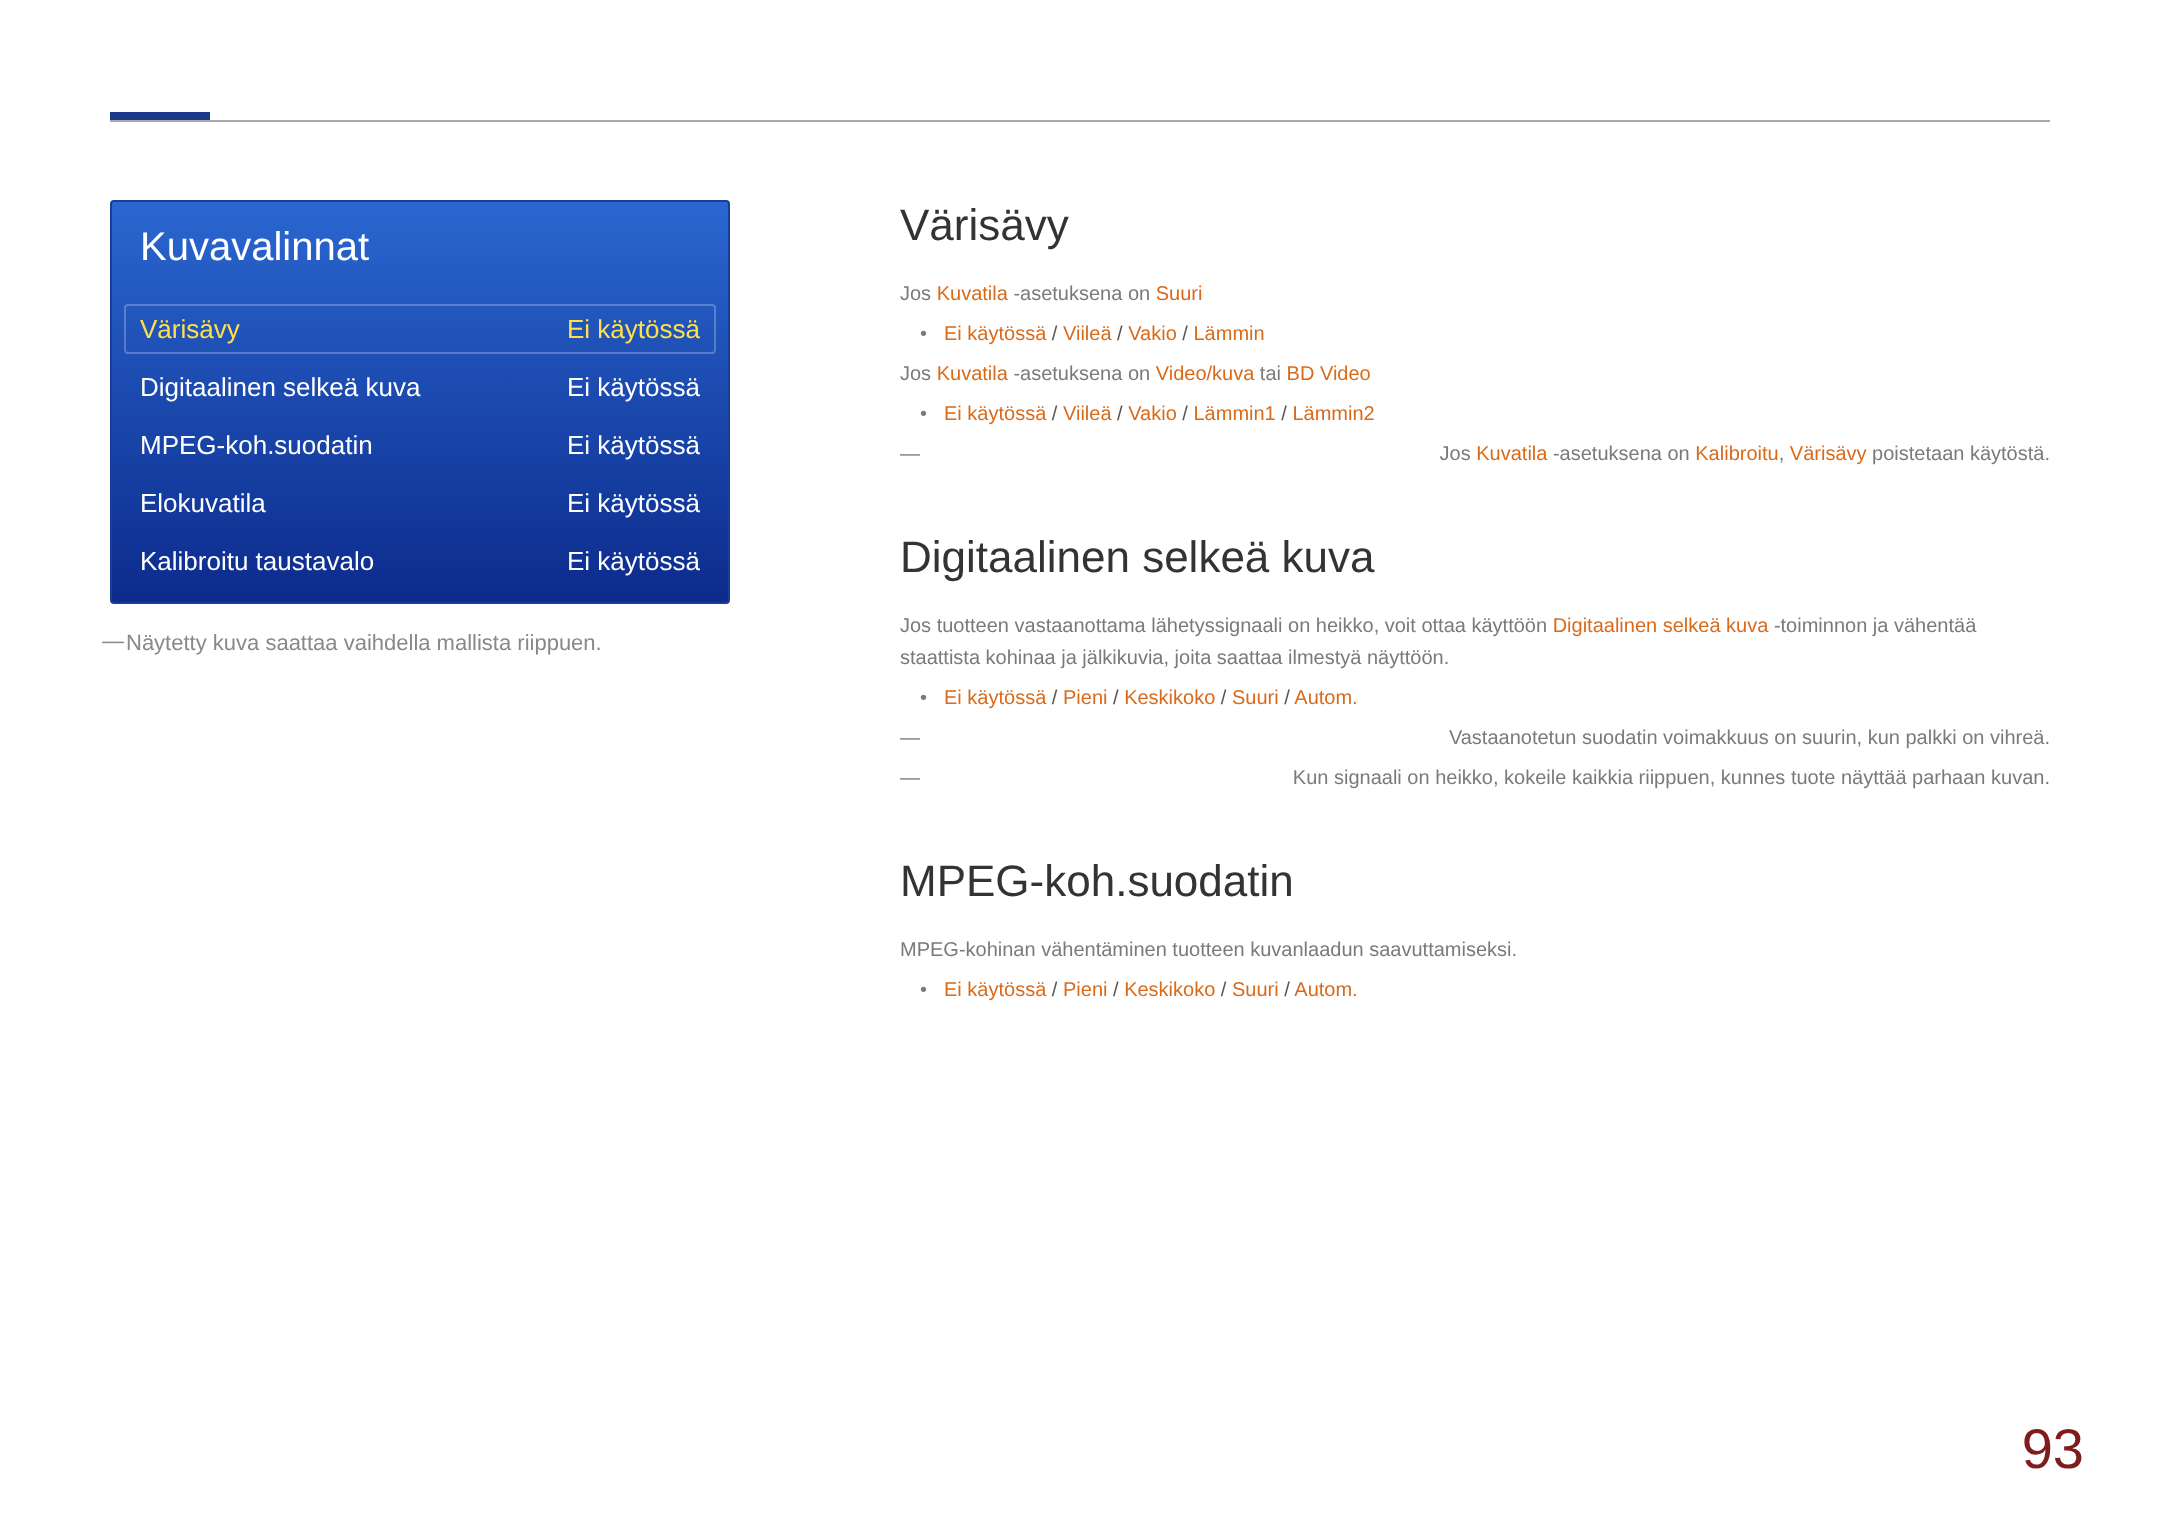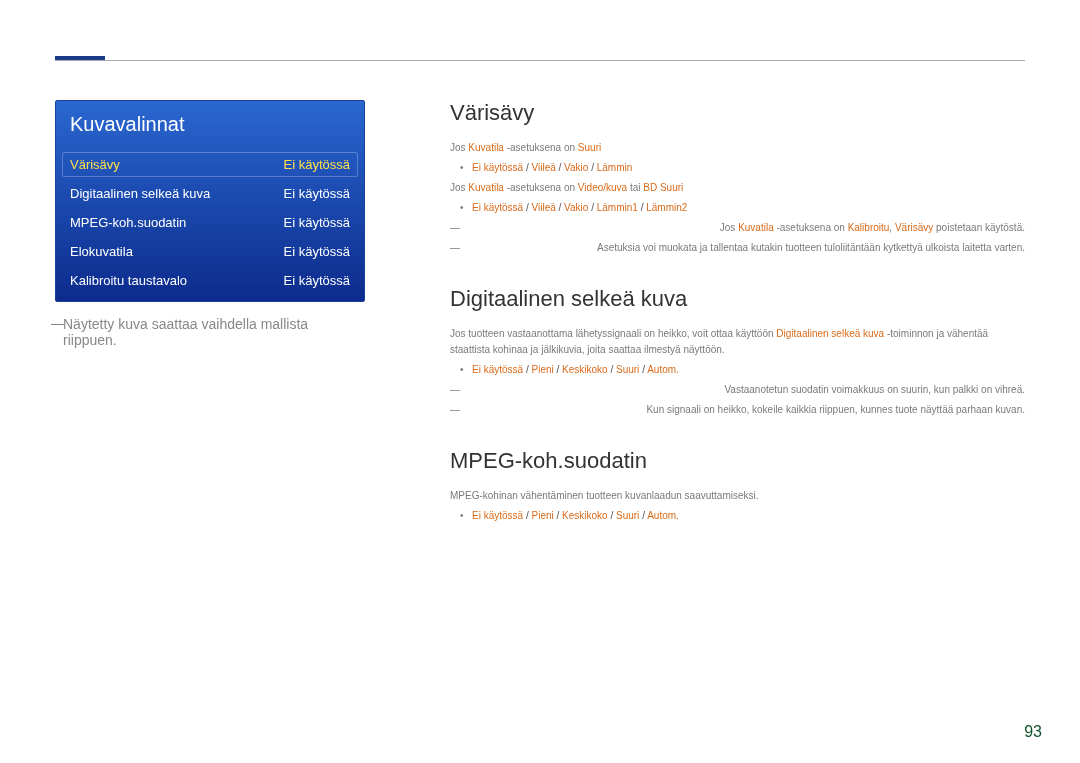--- a/index.html
+++ b/index.html
@@ -60,21 +60,21 @@
 .menu-row.selected::before {
   content: "";
   position: absolute;
   left: 6px; right: 6px; top: 2px; bottom: 2px;
   border: 1px solid rgba(255,255,255,0.25);
   border-radius: 2px;
   pointer-events: none;
 }
 .menu-row .val { text-align: right; }
 .footnote {
-  font-size: 14px;
+  font-size: 11px;
   color: #888;
   margin-top: 14px;
   padding-left: 8px;
   position: relative;
 }
 .footnote::before {
   content: "―";
   position: absolute;
   left: -4px;
   top: -1px;
@@ -126,22 +126,22 @@
   content: "―";
   position: absolute;
   left: 0;
   color: #7a7a7a;
 }
 .hl { color: #d96a1a; font-weight: 400; }
 .page-num {
   position: absolute;
   bottom: 22px;
   right: 38px;
-  font-size: 16px;
-  color: #14532d;
+  font-size: 28px;
+  color: #7f1d1d;
   font-weight: 300;
 }
 </style>
 </head>
 <body>
 
 <div class="top-bar"></div>
 <div class="top-bar-accent"></div>
 
 <div class="left-col">
@@ -176,29 +176,28 @@
 <div class="right-col">
 
   <h2>Värisävy</h2>
   <div class="body-text">
     <span>Jos </span><span class="hl">Kuvatila</span><span> -asetuksena on </span><span class="hl">Suuri</span>
   </div>
   <div class="bullet">
     <span class="hl">Ei käytössä</span><span> / </span><span class="hl">Viileä</span><span> / </span><span class="hl">Vakio</span><span> / </span><span class="hl">Lämmin</span>
   </div>
   <div class="body-text">
-    <span>Jos </span><span class="hl">Kuvatila</span><span> -asetuksena on </span><span class="hl">Video/kuva</span><span> tai </span><span class="hl">BD Suuri</span>
+    <span>Jos </span><span class="hl">Kuvatila</span><span> -asetuksena on </span><span class="hl">Video/kuva</span><span> tai </span><span class="hl">BD Video</span>
   </div>
   <div class="bullet">
     <span class="hl">Ei käytössä</span><span> / </span><span class="hl">Viileä</span><span> / </span><span class="hl">Vakio</span><span> / </span><span class="hl">Lämmin1</span><span> / </span><span class="hl">Lämmin2</span>
   </div>
   <div class="dash-note">
     <span>Jos </span><span class="hl">Kuvatila</span><span> -asetuksena on </span><span class="hl">Kalibroitu</span><span>, </span><span class="hl">Värisävy</span><span> poistetaan käytöstä.</span>
   </div>
-  <div class="dash-note">Asetuksia voi muokata ja tallentaa kutakin tuotteen tuloliitäntään kytkettyä ulkoista laitetta varten.</div>
 
   <h2>Digitaalinen selkeä kuva</h2>
   <div class="body-text">
     <span>Jos tuotteen vastaanottama lähetyssignaali on heikko, voit ottaa käyttöön </span><span class="hl">Digitaalinen selkeä kuva</span><span> -toiminnon ja vähentää staattista kohinaa ja jälkikuvia, joita saattaa ilmestyä näyttöön.</span>
   </div>
   <div class="bullet">
     <span class="hl">Ei käytössä</span><span> / </span><span class="hl">Pieni</span><span> / </span><span class="hl">Keskikoko</span><span> / </span><span class="hl">Suuri</span><span> / </span><span class="hl">Autom.</span>
   </div>
   <div class="dash-note">Vastaanotetun suodatin voimakkuus on suurin, kun palkki on vihreä.</div>
   <div class="dash-note">Kun signaali on heikko, kokeile kaikkia riippuen, kunnes tuote näyttää parhaan kuvan.</div>

